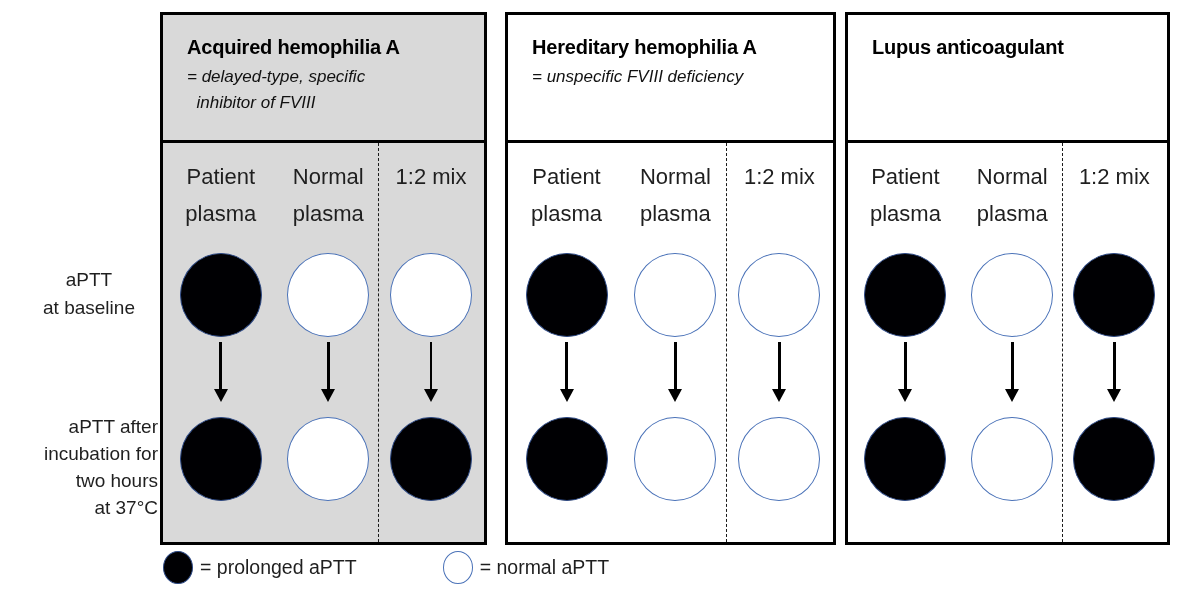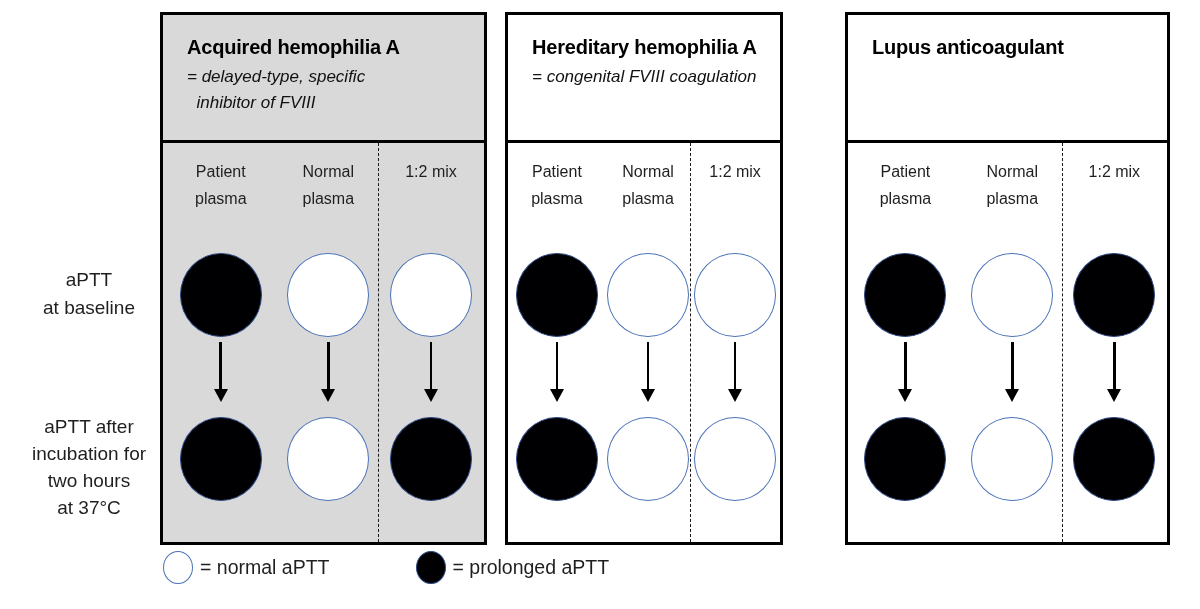--- a/index.html
+++ b/index.html
@@ -20,33 +20,33 @@
     left: 0;
     width: 158px;
     text-align: center;
     font-size: 19px;
     line-height: 1.45;
     white-space: pre-line;
     color: #1f1f1f;
     padding-left: 20px;
   }
   .rowlabel.baseline { top: 266px; }
-  .rowlabel.incubation { top: 414px; line-height: 1.42; }
+  .rowlabel.incubation { top: 414px; line-height: 1.42; text-align: right; }
 
   
   .panel {
     position: absolute;
     top: 12px;
     height: 533px;
     background: #ffffff;
     border: 3px solid #000000;
   }
   .panel.highlight { background: #d9d9d9; }
   .panel-1 { left: 160px; width: 327px; }
-  .panel-2 { left: 505px; width: 278px; }
+  .panel-2 { left: 505px; width: 331px; }
   .panel-3 { left: 845px; width: 325px; }
 
   .panel-header {
     height: 128px;
     border-bottom: 3px solid #000000;
     padding: 21px 14px 16px 24px;
   }
   .panel-title {
     font-size: 20px;
     font-weight: 700;
@@ -78,21 +78,21 @@
     position: absolute;
     left: 0;
     right: 0;
     display: grid;
     grid-template-columns: 36% 31% 33%;
     justify-items: center;
     align-items: start;
   }
   .col-heads { top: 16px; }
   .col-head {
-    font-size: 16px;
+    font-size: 22px;
     line-height: 1.68;
     text-align: center;
     white-space: pre-line;
     color: #1f1f1f;
   }
   .r-baseline { top: 110px; }
   .r-arrows   { top: 199px; }
   .r-after    { top: 274px; }
 
   .circle {
@@ -182,21 +182,21 @@
         <div class="circle filled"></div>
         <div class="circle open"></div>
         <div class="circle filled"></div>
       </div>
     </div>
   </div>
 
   <div class="panel panel-2">
     <div class="panel-header">
       <div class="panel-title">Hereditary hemophilia A</div>
-      <div class="panel-subtitle">= congenital FVIII coagulation</div>
+      <div class="panel-subtitle">= unspecific FVIII deficiency</div>
     </div>
     <div class="panel-body">
       <div class="sep"></div>
       <div class="grid col-heads">
         <div class="col-head">Patient
 plasma</div>
         <div class="col-head">Normal
 plasma</div>
         <div class="col-head">1:2 mix</div>
       </div>
@@ -262,22 +262,22 @@
       <div class="grid r-after">
         <div class="circle filled"></div>
         <div class="circle open"></div>
         <div class="circle filled"></div>
       </div>
     </div>
   </div>
 
   <div class="legend">
     <div class="legend-item">
+      <span class="circle filled"></span>
+      <span class="legend-label">= prolonged aPTT</span>
+    </div>
+    <div class="legend-item">
       <span class="circle open"></span>
       <span class="legend-label">= normal aPTT</span>
     </div>
-    <div class="legend-item">
-      <span class="circle filled"></span>
-      <span class="legend-label">= prolonged aPTT</span>
-    </div>
   </div>
 
 </div>
 
 </body></html>

